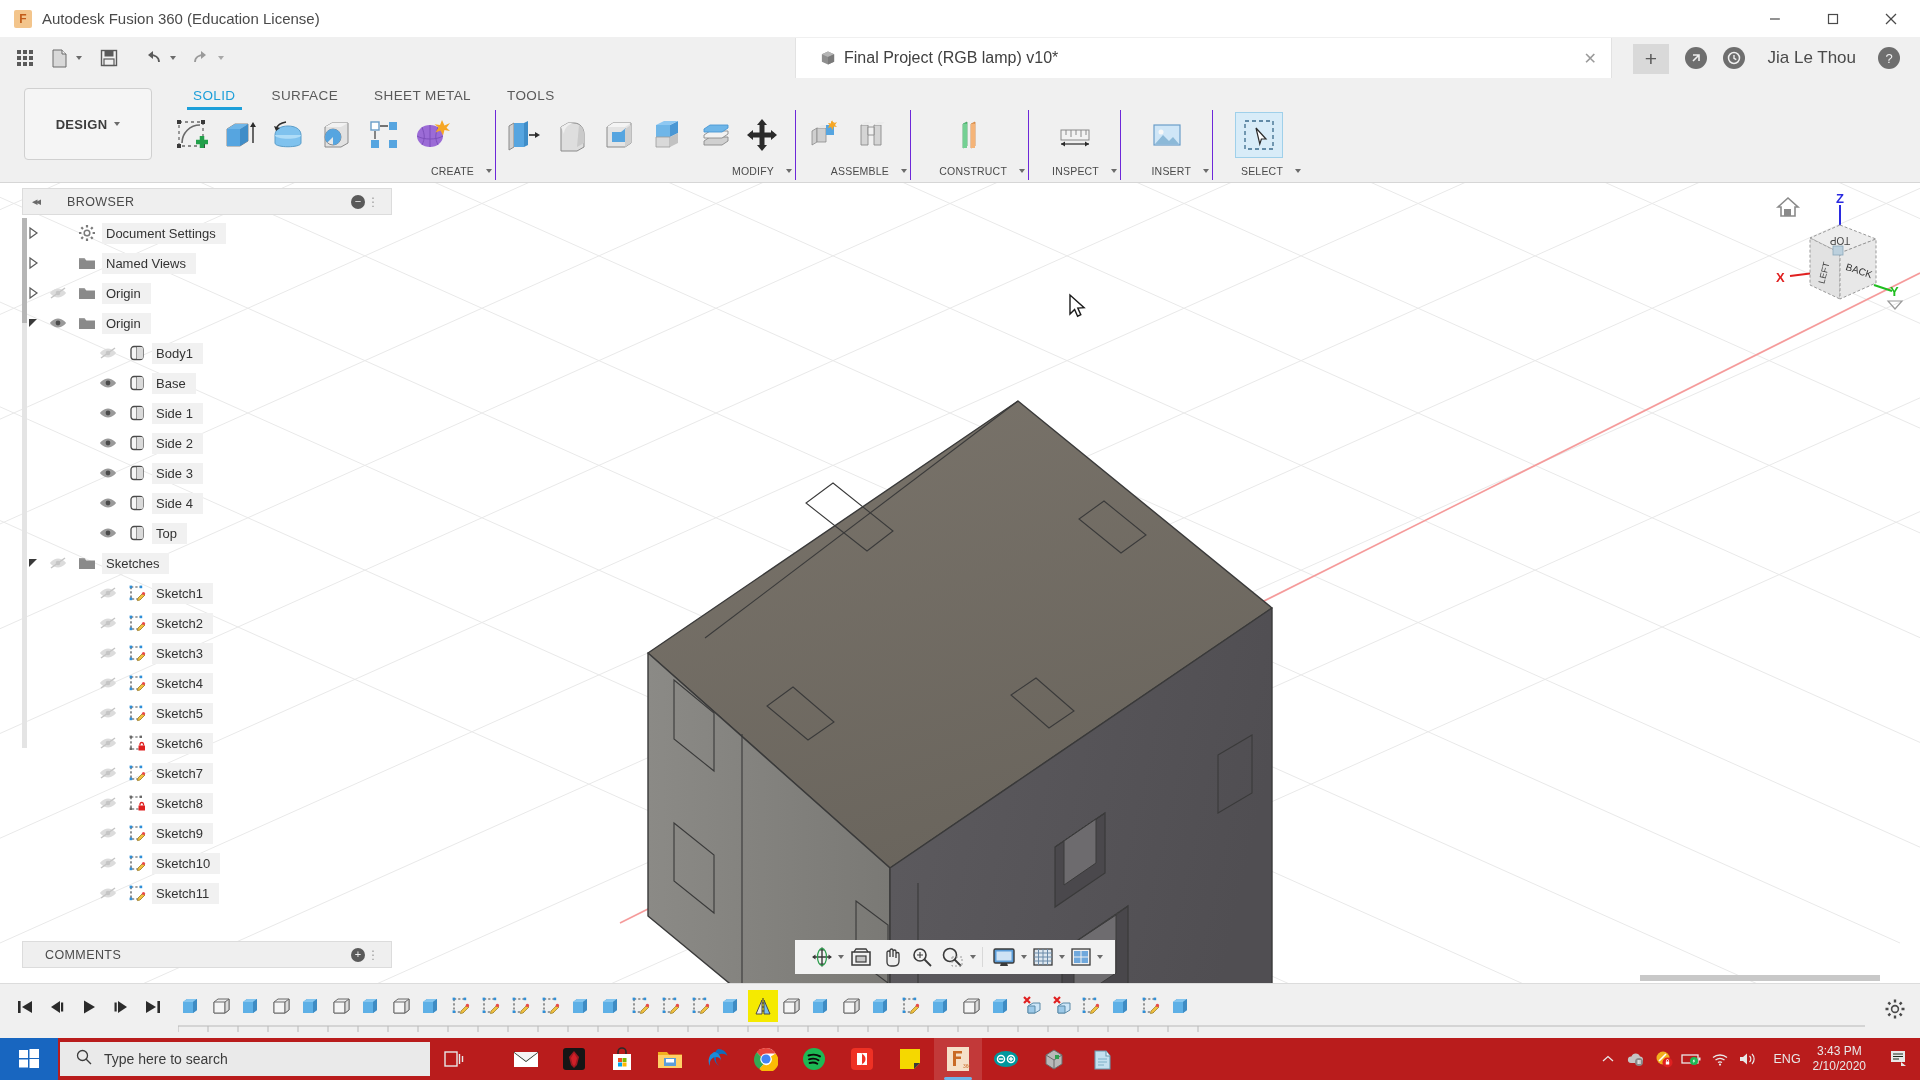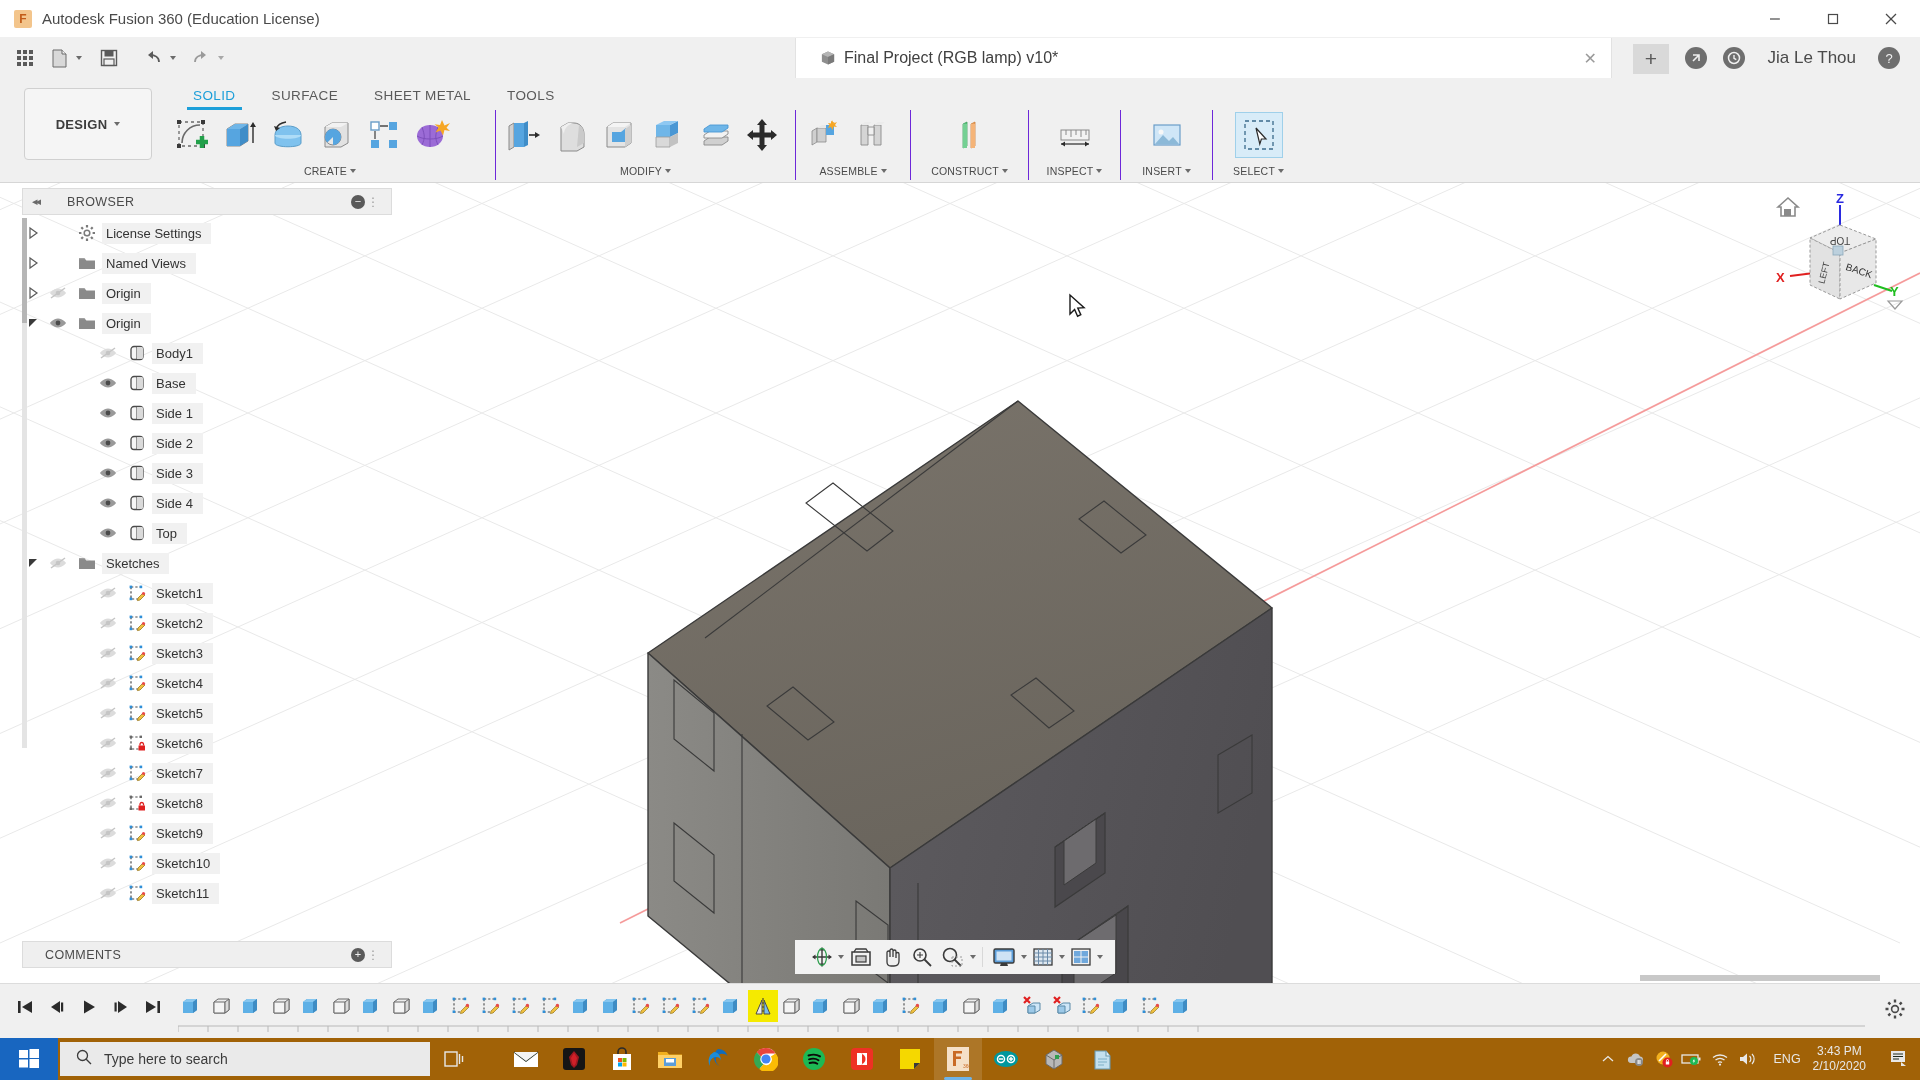--- a/index.html
+++ b/index.html
@@ -78,21 +78,21 @@
   .tab.active:after { content:""; position:absolute; left: 12px; right: 12px;
                       bottom: 0; height: 3px; background: #1d9fd9; }
 
   .ribbon-panels { position: absolute; left: 165px; top: 32px; height: 70px; display: flex; }
   .panel { display: flex; flex-direction: column; justify-content: space-between;
            height: 70px; position: relative; padding: 0 3px; }
   .panel + .panel { border-left: 1px solid #6d28d9; }
   .panel-items { display: flex; align-items: flex-start; height: 48px; padding-top: 2px; }
   .panel-label { text-align: center; font-size: 10.5px; color: #4a4a4a;
                  letter-spacing: .2px; padding-bottom: 3px; display:flex;
-                 align-items:center; justify-content:center; gap: 3px; }
+                 align-items:center; justify-content:flex-end; gap: 12px; }
   .rb-item { width: 48px; height: 46px; display: flex; align-items: center;
              justify-content: center; }
   .rb-item.sel { background: #d8ecf8; border: 1px solid #9fd0ea; }
   .rb-item svg { display: block; }
 
   
   .canvas { position: absolute; left: 0; top: 183px; width: 1920px; height: 800px;
             background: #ffffff; overflow: hidden; }
   .grid-svg { position: absolute; left: 0; top: 0; }
 
@@ -161,21 +161,21 @@
   .tl-feat { width: 30px; height: 32px; display: flex; align-items: center;
              justify-content: center; }
   .tl-feat.marker { background: #f5ea00; }
   .tl-ruler { position: absolute; left: 0; right: 0; top: 36px; height: 8px; }
   .tl-settings { position: absolute; right: 14px; top: 14px; color: #4a4a4a; }
   .tl-scrollbar { position: absolute; left: 1640px; top: 975px; width: 240px; height: 6px;
                   background: #c8c8c8; }
 
   
   .taskbar { position: absolute; left: 0; top: 1038px; width: 1920px; height: 42px;
-             background: #a16207; display: flex; align-items: center; }
+             background: #b91c1c; display: flex; align-items: center; }
   .start-btn { width: 58px; height: 42px; display: flex; align-items: center;
                justify-content: center; background: #1866c0; }
   .search-box { width: 370px; height: 34px; background: #eaeaea; display: flex;
                 align-items: center; margin-left: 2px; }
   .search-box .mag { margin: 0 12px 0 16px; }
   .search-ph { font-size: 14px; color: #3b3b3b; }
   .taskview { width: 48px; height: 42px; display: flex; align-items: center;
               justify-content: center; }
   .tb-apps { display: flex; align-items: center; margin-left: 24px; gap: 0px; }
   .tb-app { width: 48px; height: 42px; display: flex; align-items: center;
@@ -706,21 +706,21 @@
         </span>
         <span class="tw-eye"></span>
         <span class="tw-icon">
           <svg width="18" height="18" viewBox="0 0 18 18">
             <circle cx="9" cy="9" r="2.8" fill="none" stroke="#7a7a7a" stroke-width="1.5"></circle>
             <g stroke="#7a7a7a" stroke-width="2.2">
               <path d="M9 1v2.4M9 14.6V17M1 9h2.4M14.6 9H17M3.3 3.3l1.7 1.7M13 13l1.7 1.7M14.7 3.3L13 5M5 13l-1.7 1.7"></path>
             </g>
           </svg>
         </span>
-        <span class="tw-label">License Settings</span>
+        <span class="tw-label">Document Settings</span>
       </div>
       <div class="tree-row">
         <span class="tw-arrow">
           <svg width="14" height="14" viewBox="0 0 14 14">
             <path d="M4 2l7 5-7 5z" fill="none" stroke="#5a5a5a" stroke-width="1.2"></path>
           </svg>
         </span>
         <span class="tw-eye"></span>
         <span class="tw-icon">
           <svg width="18" height="15" viewBox="0 0 18 15">

